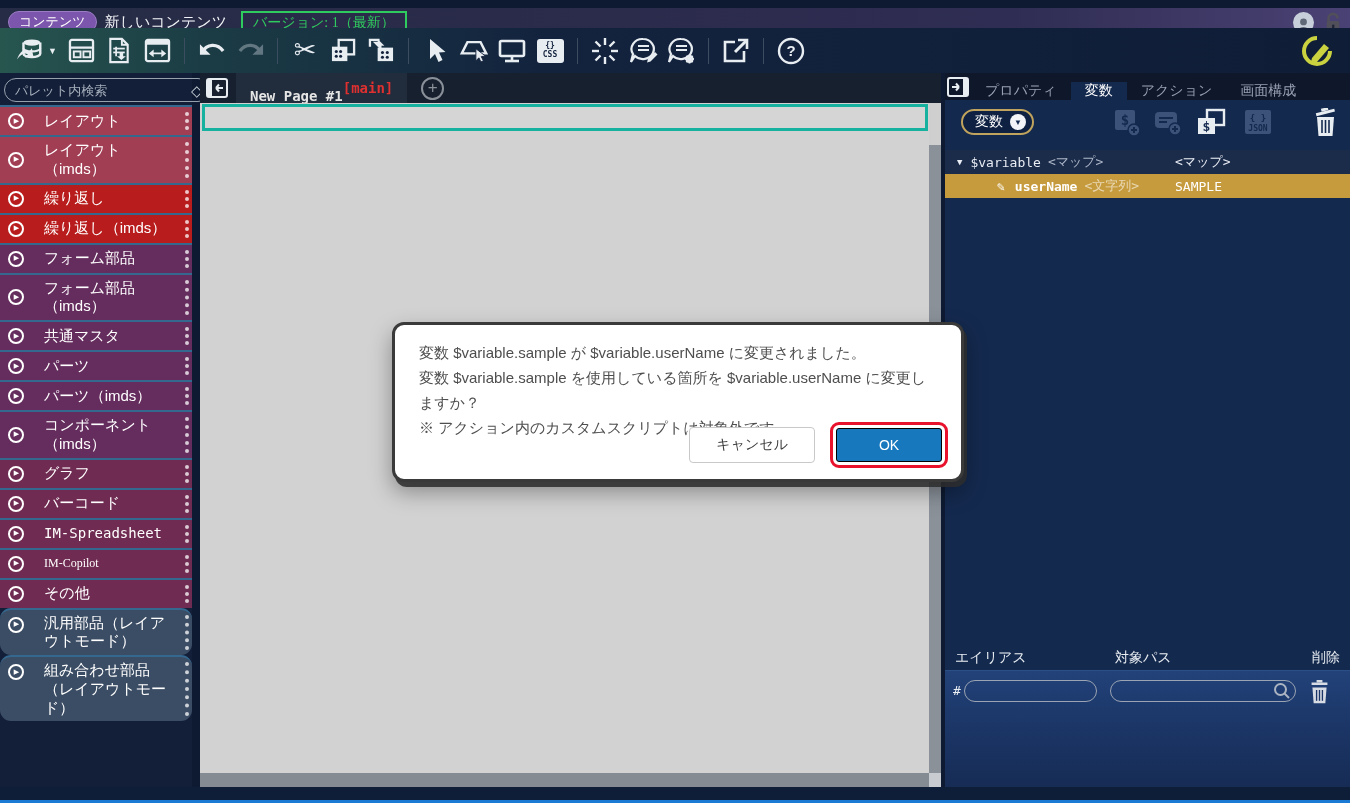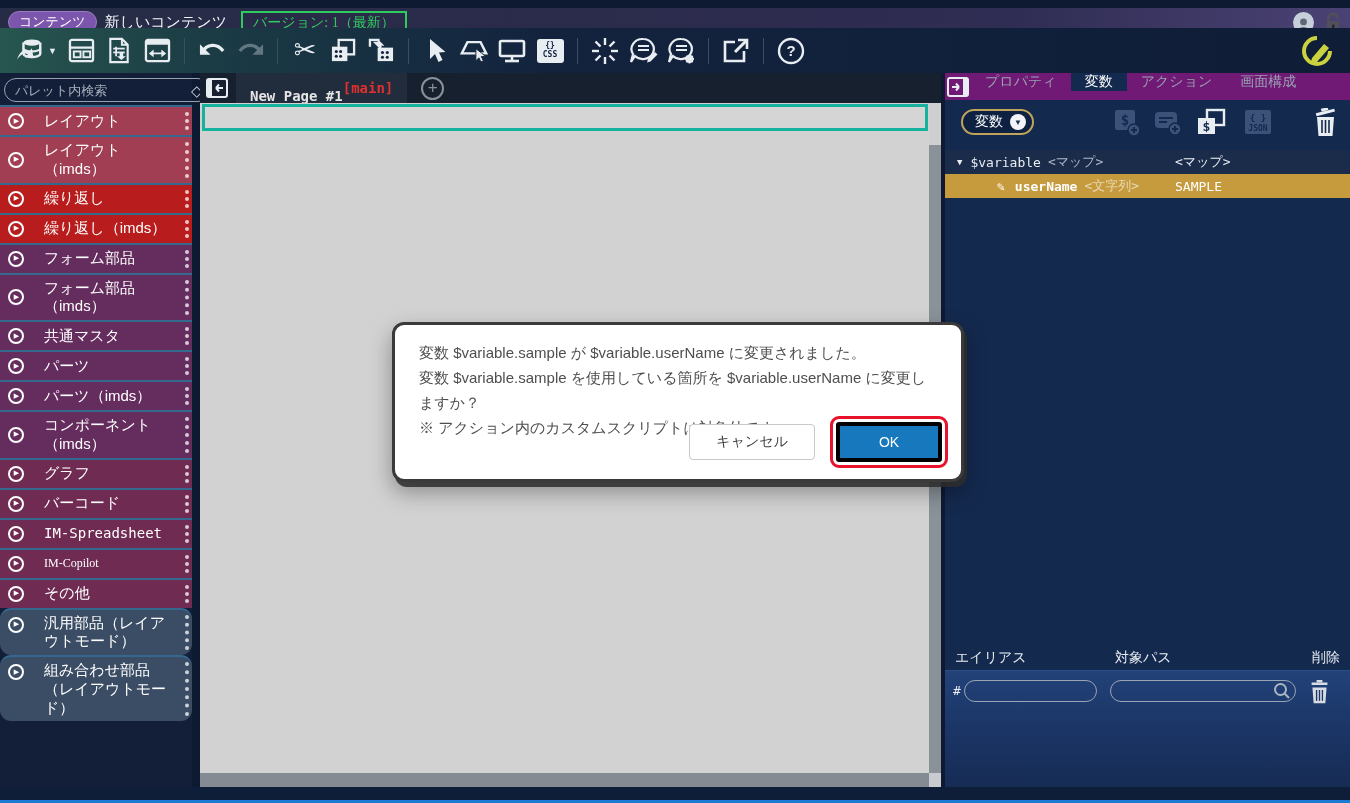--- a/index.html
+++ b/index.html
@@ -67,21 +67,21 @@
     font-size:17px; line-height:18px; text-align:center; cursor:pointer; margin-left:8px; padding:0; }
   .canvas { position:relative; flex:1; background:#D2D2D2; }
   .sel-element { position:absolute; left:2px; top:1px; right:13px; height:27px; background:#D5D5D5; border:3px solid #17B1A0; }
   .vscroll { position:absolute; right:0; top:0; bottom:0; width:12px; background:#CFCFCF; }
   .vthumb { position:absolute; left:0; right:0; top:42px; bottom:0; background:#8A9199; }
   .hscroll { height:17px; background:#C8CBCF; position:relative; }
   .hthumb { position:absolute; left:0; top:0; bottom:0; right:12px; background:#848B93; }
 
   
   .rpanel { position:absolute; left:945px; top:73px; width:405px; height:714px; background:#14294E; display:flex; flex-direction:column; }
-  .rtabs { height:27px; background:#701a75; display:flex; align-items:flex-start; }
+  .rtabs { height:27px; background:#0f172a; display:flex; align-items:flex-end; }
   .rtabs .panel-toggle { align-self:center; }
   .rtab { border:none; background:transparent; color:#98A1B3; font-size:14px; padding:0 14px; cursor:pointer; }
   .rtab.active { background:#14294E; color:#FFFFFF; }
   .controls-row { position:relative; height:50px; }
   .var-pill { position:absolute; left:16px; top:9px; height:26px; border:2px solid #C0A35C; border-radius:14px;
     background:#0E2142; color:#fff; font-size:14px; display:flex; align-items:center; gap:7px; padding:0 6px 0 12px; cursor:pointer; }
   .var-pill .circ { width:16px; height:16px; background:#F2F4F8; border-radius:50%; display:flex; align-items:center; justify-content:center; }
   .var-pill .circ span { color:#14294E; font-size:8px; }
   .ctl-icon { position:absolute; top:8px; background:none; border:none; cursor:pointer; padding:0; }
   .vartable { position:relative; font-family:"DejaVu Sans Mono", monospace; font-size:13px; }
@@ -111,21 +111,21 @@
   .footer { position:absolute; left:0; bottom:0; width:1350px; height:16px; background:#0F1E38; border-bottom:3px solid #1B7AD3; }
 
   
   .dialog { position:absolute; left:392px; top:322px; width:572px; height:160px; background:#FFFFFF;
     border:3px solid #3A3A3A; border-radius:12px; box-shadow:3px 5px 0 rgba(45,45,45,0.85), 0 10px 22px rgba(0,0,0,0.35); }
   .dialog-body { padding:15px 24px 0 24px; color:#4E4E4E; font-size:15px; line-height:25px; }
   .dialog-actions { position:absolute; right:13px; bottom:11px; display:flex; align-items:center; gap:15px; }
   .btn-cancel { background:#fff; border:1px solid #C9C9C9; border-radius:4px; color:#3C3C3C;
     font-size:14px; padding:8px 26px; cursor:pointer; }
   .ok-ring { border:3px solid #E8122D; border-radius:9px; padding:3px; }
-  .btn-ok { background:#1878BE; border:4px solid #000000; border-radius:3px; color:#fff;
+  .btn-ok { background:#1878BE; border:1px solid #000000; border-radius:3px; color:#fff;
     font-size:14px; width:106px; padding:8px 0; cursor:pointer; }
 </style>
 </head>
 <body>
 
 <div class="header">
   <span class="badge">コンテンツ</span>
   <span class="header-title">新しいコンテンツ</span>
   <span class="version-box">バージョン: 1（最新）</span>
   <div class="header-right">

